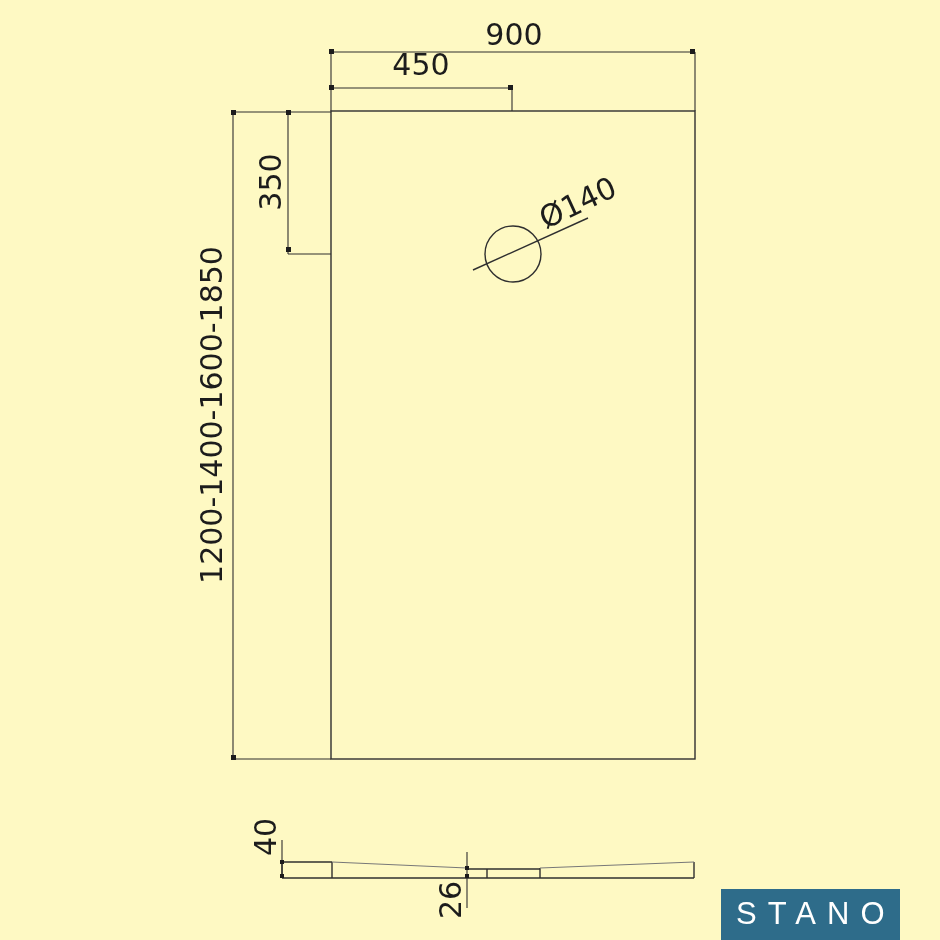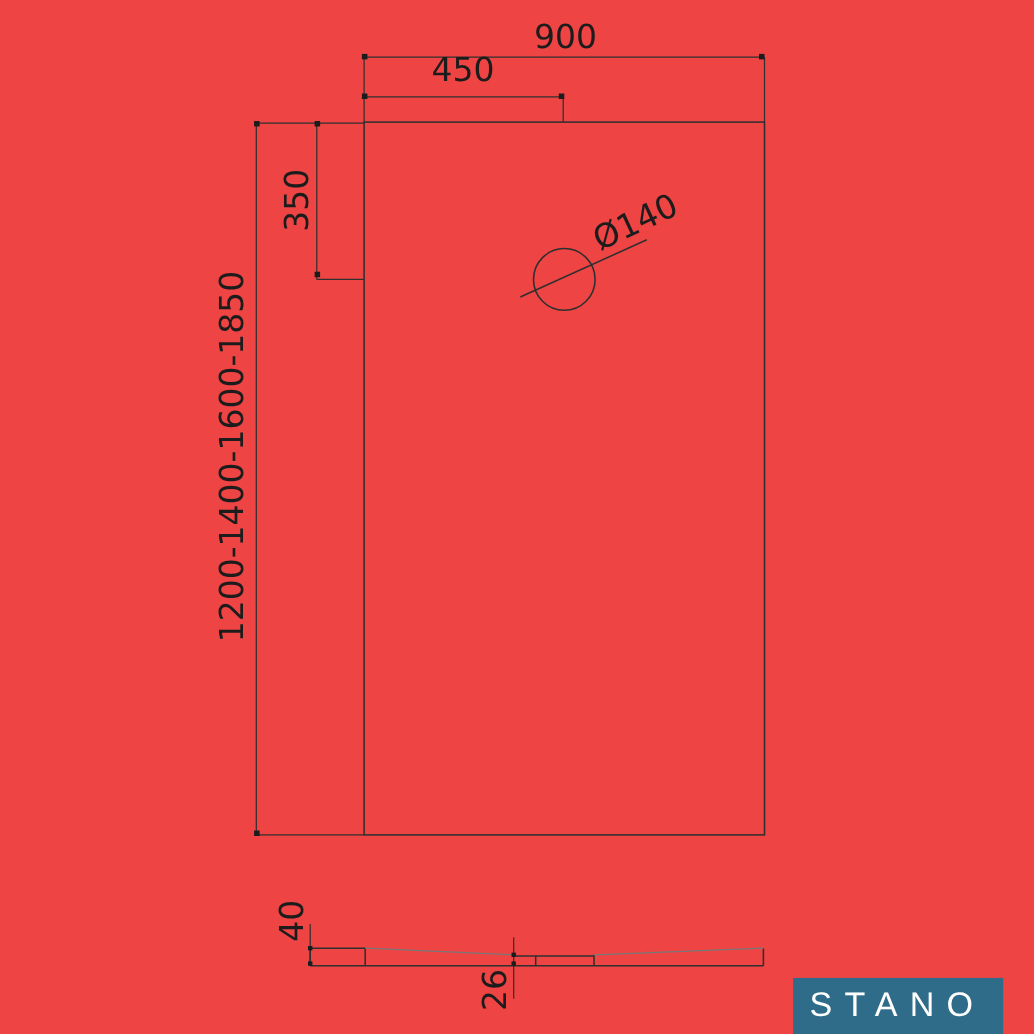--- a/index.html
+++ b/index.html
@@ -1,19 +1,19 @@
 <!DOCTYPE html>
 <html><head>
 <meta charset="utf-8">
 <style>
   html,body{margin:0;padding:0;background:#ffffff;}
   #canvas{
     position:relative;
     width:940px;height:940px;
-    background:#ef4444;
+    background:#fef9c3;
     overflow:hidden;
     font-family:"DejaVu Sans",sans-serif;
   }
   #drawing-svg{position:absolute;left:0;top:0;}
   .lbl{
     position:absolute;
     font-size:30px;
     color:#1c1c1c;
     white-space:nowrap;
     transform:translate(-50%,-50%);
@@ -26,21 +26,20 @@
   #lbl-350{left:271px;top:182px;}
   #lbl-heights{left:212px;top:415px;}
   #lbl-dia{left:578px;top:203px;}
   #lbl-40{left:266px;top:837px;}
   #lbl-26{left:451px;top:900px;}
   #logo{
     position:absolute;
     left:721px;top:889px;
     width:179px;height:51px;
     overflow:hidden;
-    padding-left:12px;
   }
   #logo-text{
     position:absolute;
     left:15px;top:50%;
     transform:translateY(-54%);
     font-family:"Liberation Sans",sans-serif;
     font-size:31px;
     letter-spacing:11px;
     font-weight:400;
   }

